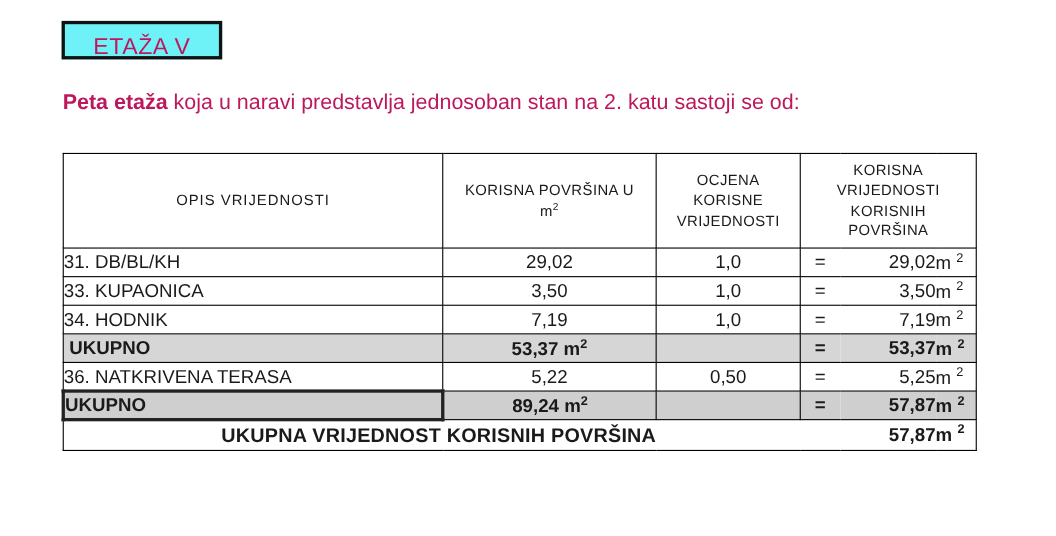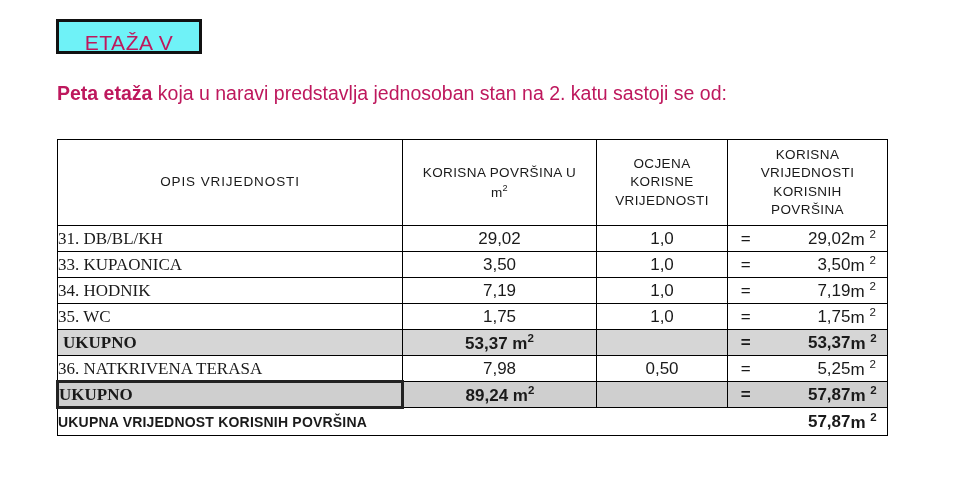--- a/index.html
+++ b/index.html
@@ -95,21 +95,20 @@
 
   
   .row-cell {
     height: 26px;
     font-size: 17px;
     line-height: 1;
   }
   .c-desc {
     text-align: left;
     padding-left: 5px;
-    font-family: Liberation Serif, serif;
   }
   .c-num {
     text-align: center;
   }
   .c-eq {
     text-align: center;
     border-right: none !important;
   }
   .c-val {
     text-align: right;
@@ -139,23 +138,23 @@
     border: 3px solid #222222;
   }
 
   
   .grand-row > td {
     background: #ffffff;
     font-weight: bold;
     height: 28px;
   }
   .grand-desc {
-    text-align: left;
+    text-align: right;
     padding-left: 5px;
-    font-size: 14px;
+    font-size: 18px;
     letter-spacing: 0.2px;
     border-right: none !important;
   }
   .grand-blank {
     border-left: none !important;
     border-right: none !important;
   }
   .grand-val {
     text-align: right;
     border-left: none !important;
@@ -230,41 +229,33 @@
       <td class="row-cell c-unit"><span>m</span> <span class="sup">2</span></td>
     </tr>
     <tr>
       <td class="row-cell c-desc">34. HODNIK</td>
       <td class="row-cell c-num">7,19</td>
       <td class="row-cell c-num">1,0</td>
       <td class="row-cell c-eq">=</td>
       <td class="row-cell c-val">7,19</td>
       <td class="row-cell c-unit"><span>m</span> <span class="sup">2</span></td>
     </tr>
-    <tr>
-      <td class="row-cell c-desc">35. WC</td>
-      <td class="row-cell c-num">1,75</td>
-      <td class="row-cell c-num">1,0</td>
-      <td class="row-cell c-eq">=</td>
-      <td class="row-cell c-val">1,75</td>
-      <td class="row-cell c-unit"><span>m</span> <span class="sup">2</span></td>
-    </tr>
 
     <tr class="total-row">
       <td class="row-cell c-desc">UKUPNO</td>
       <td class="row-cell c-num"><span>53,37 m</span><span class="sup">2</span></td>
       <td class="row-cell c-num"></td>
       <td class="row-cell c-eq">=</td>
       <td class="row-cell c-val">53,37</td>
       <td class="row-cell c-unit"><span>m</span> <span class="sup">2</span></td>
     </tr>
 
     <tr>
       <td class="row-cell c-desc">36. NATKRIVENA TERASA</td>
-      <td class="row-cell c-num">7,98</td>
+      <td class="row-cell c-num">5,22</td>
       <td class="row-cell c-num">0,50</td>
       <td class="row-cell c-eq">=</td>
       <td class="row-cell c-val">5,25</td>
       <td class="row-cell c-unit"><span>m</span> <span class="sup">2</span></td>
     </tr>
 
     <tr class="total-row-strong">
       <td class="row-cell c-desc cell-strong-box">UKUPNO</td>
       <td class="row-cell c-num"><span>89,24 m</span><span class="sup">2</span></td>
       <td class="row-cell c-num"></td>

